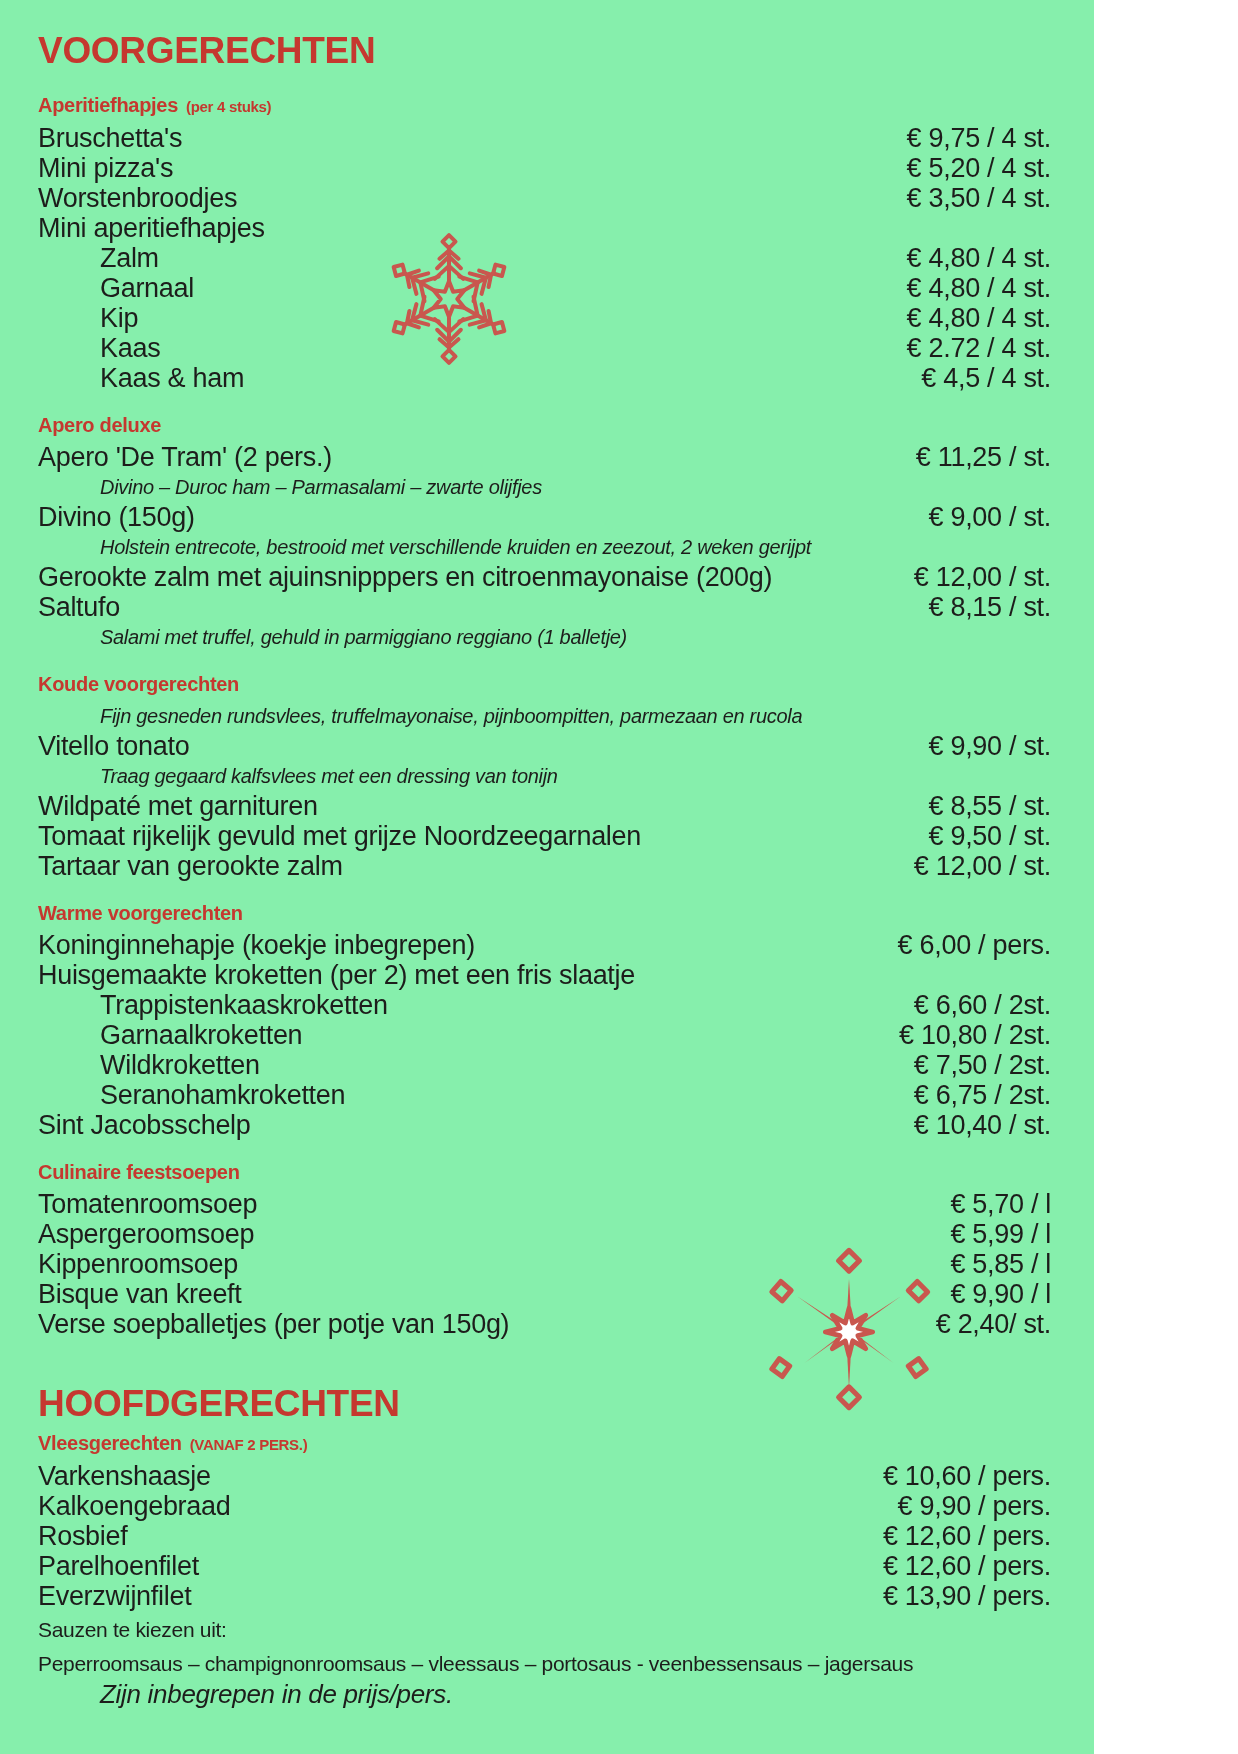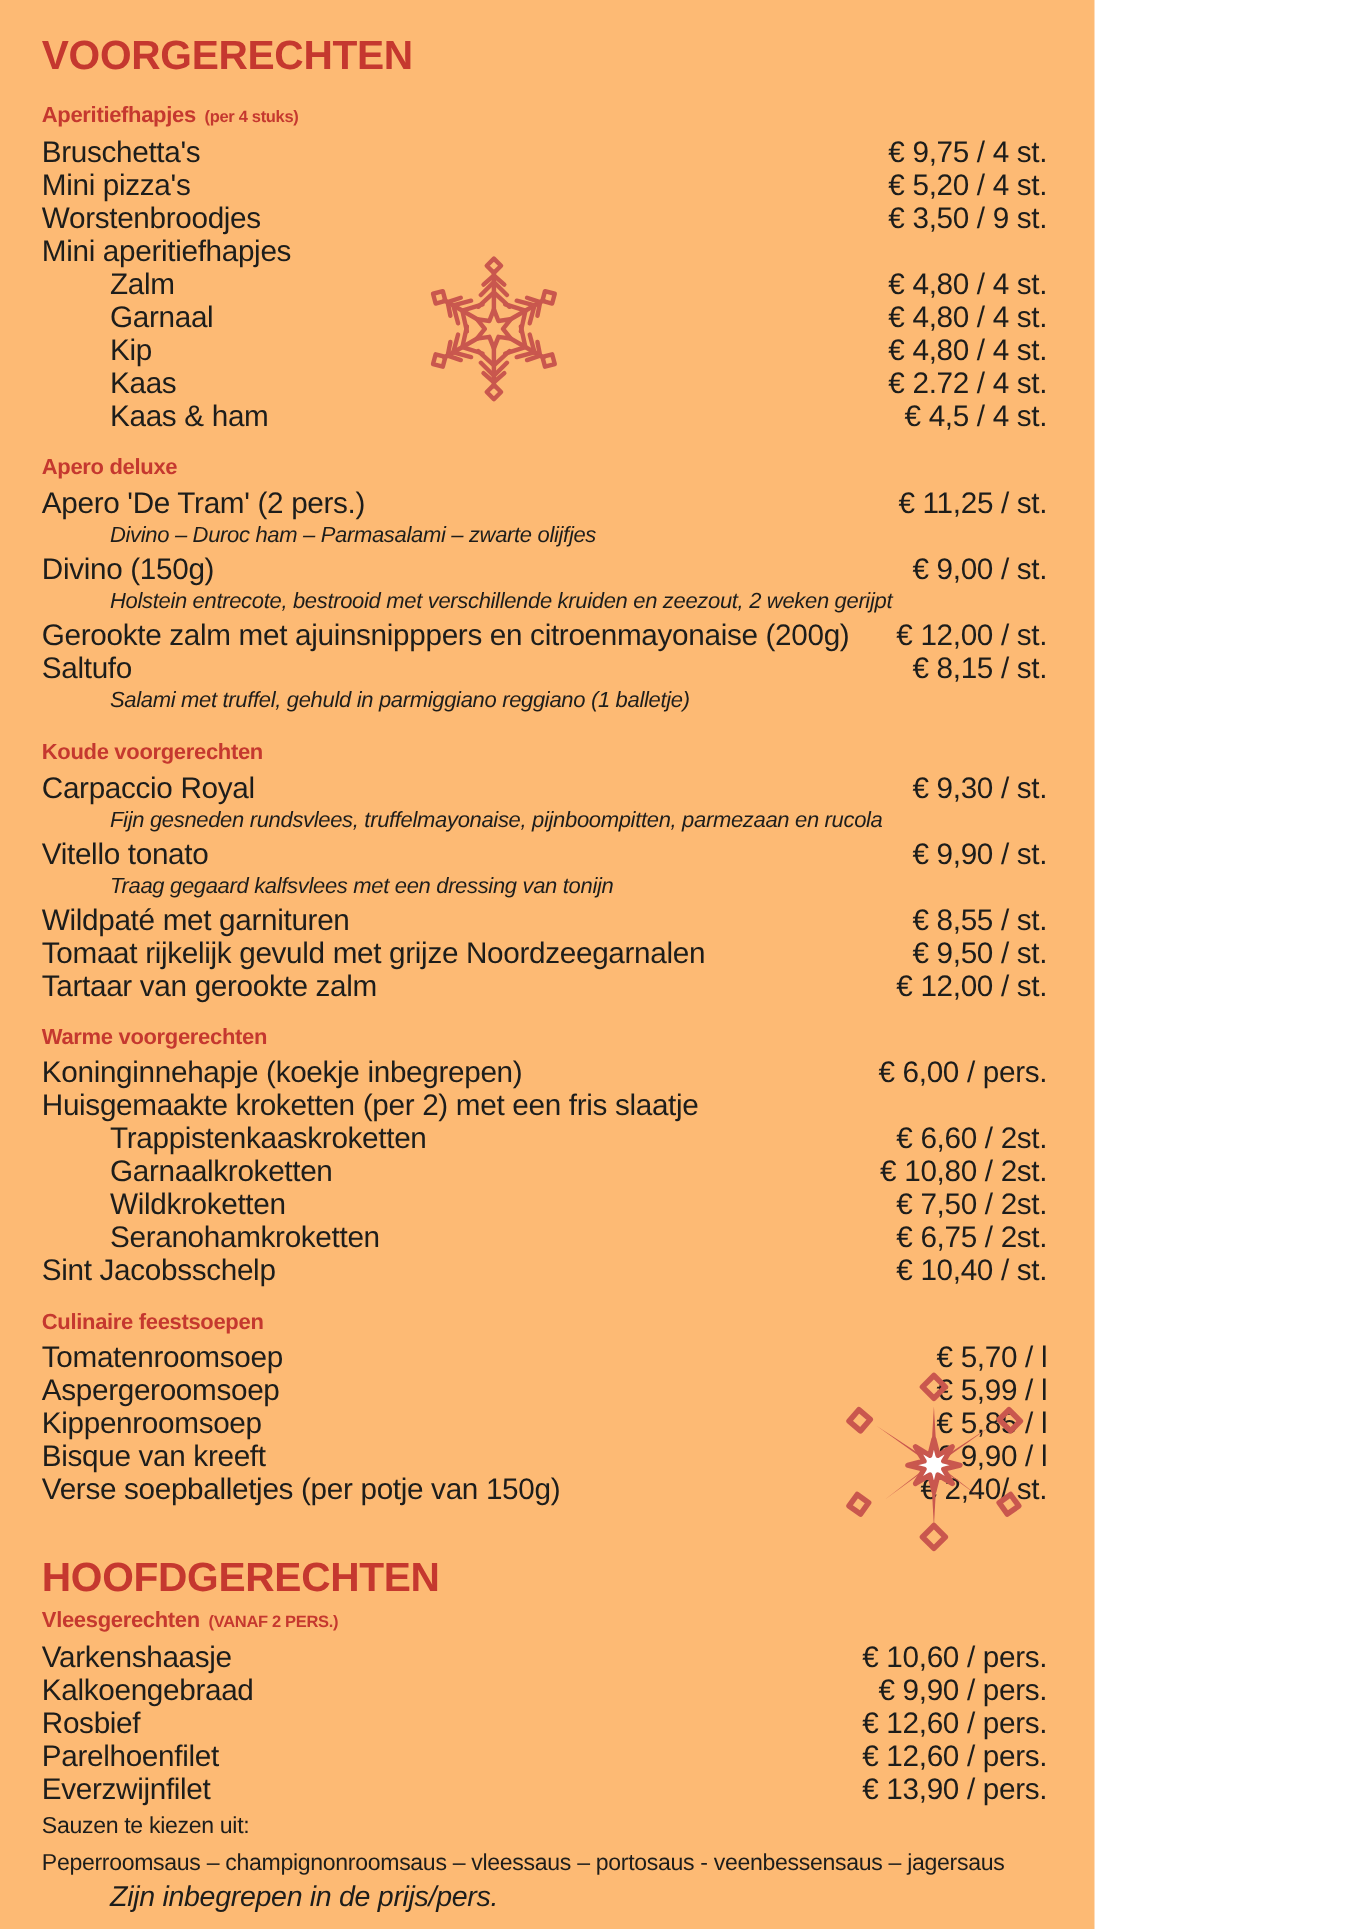--- a/index.html
+++ b/index.html
@@ -1,20 +1,20 @@
 <!DOCTYPE html>
 <html><head>
 <meta charset="utf-8">
 <style>
   html,body{margin:0;padding:0;background:#ffffff;}
   .page{
     position:relative;
-    width:995px;
+    width:1094px;
     min-height:1754px;
-    background:#fdba74;
+    background:#86efac;
     box-sizing:border-box;
     padding:30px 43px 0 38px;
     font-family:"Liberation Sans", sans-serif;
     color:#1d1d1b;
     letter-spacing:-0.3px;
     overflow:hidden;
   }
   h1{
     font-size:37px;
     line-height:42px;
@@ -68,21 +68,21 @@
       <div class="row">
         <span class="item-name">Bruschetta's</span>
         <span class="item-price">€ 9,75 / 4 st.</span>
       </div>
       <div class="row">
         <span class="item-name">Mini pizza's</span>
         <span class="item-price">€ 5,20 / 4 st.</span>
       </div>
       <div class="row">
         <span class="item-name">Worstenbroodjes</span>
-        <span class="item-price">€ 3,50 / 9 st.</span>
+        <span class="item-price">€ 3,50 / 4 st.</span>
       </div>
       <div class="row">
         <span class="item-name">Mini aperitiefhapjes</span>
         <span class="item-price"></span>
       </div>
       <div class="row indent">
         <span class="item-name">Zalm</span>
         <span class="item-price">€ 4,80 / 4 st.</span>
       </div>
       <div class="row indent">
@@ -115,24 +115,20 @@
       <div class="row">
         <span class="item-name">Gerookte zalm met ajuinsnipppers en citroenmayonaise (200g)</span>
         <span class="item-price">€ 12,00 / st.</span>
       </div>
       <div class="row">
         <span class="item-name">Saltufo</span>
         <span class="item-price">€ 8,15 / st.</span>
       </div>
       <div class="desc">Salami met truffel, gehuld in parmiggiano reggiano (1 balletje)</div>
       <h2 class="section-heading"><span>Koude voorgerechten</span></h2>
-      <div class="row">
-        <span class="item-name">Carpaccio Royal</span>
-        <span class="item-price">€ 9,30 / st.</span>
-      </div>
       <div class="desc">Fijn gesneden rundsvlees, truffelmayonaise, pijnboompitten, parmezaan en rucola</div>
       <div class="row">
         <span class="item-name">Vitello tonato</span>
         <span class="item-price">€ 9,90 / st.</span>
       </div>
       <div class="desc">Traag gegaard kalfsvlees met een dressing van tonijn</div>
       <div class="row">
         <span class="item-name">Wildpaté met garnituren</span>
         <span class="item-price">€ 8,55 / st.</span>
       </div>

